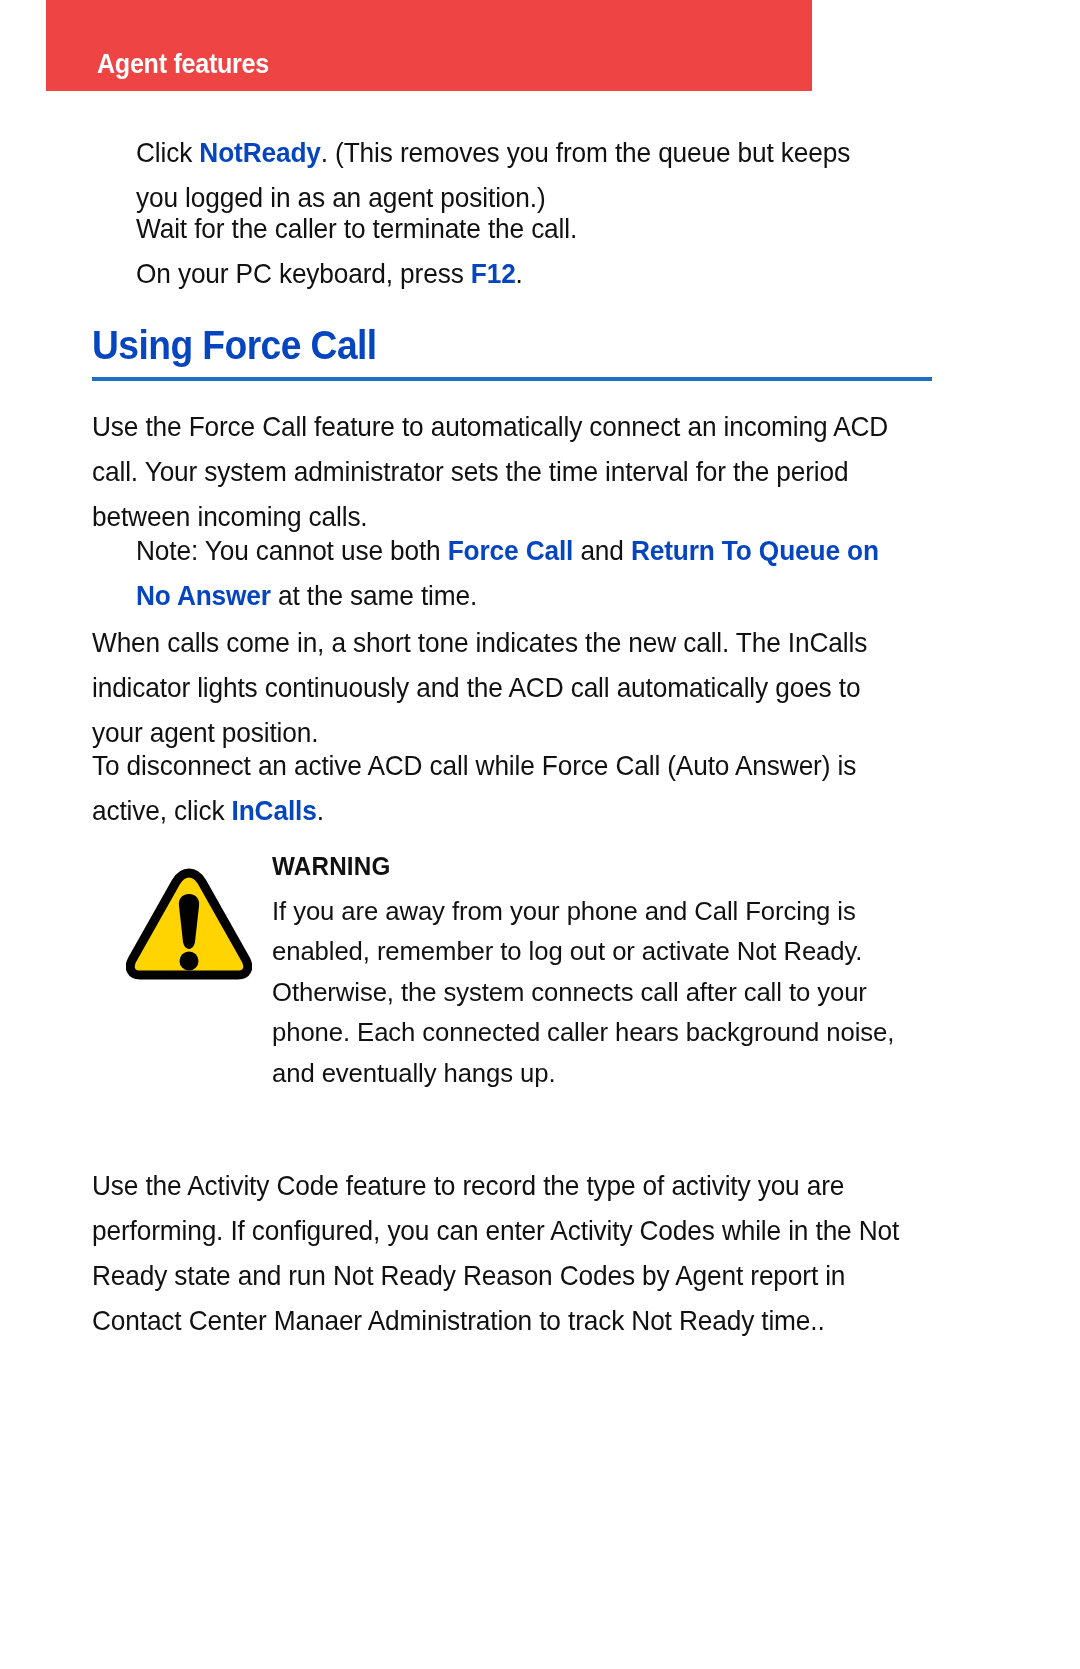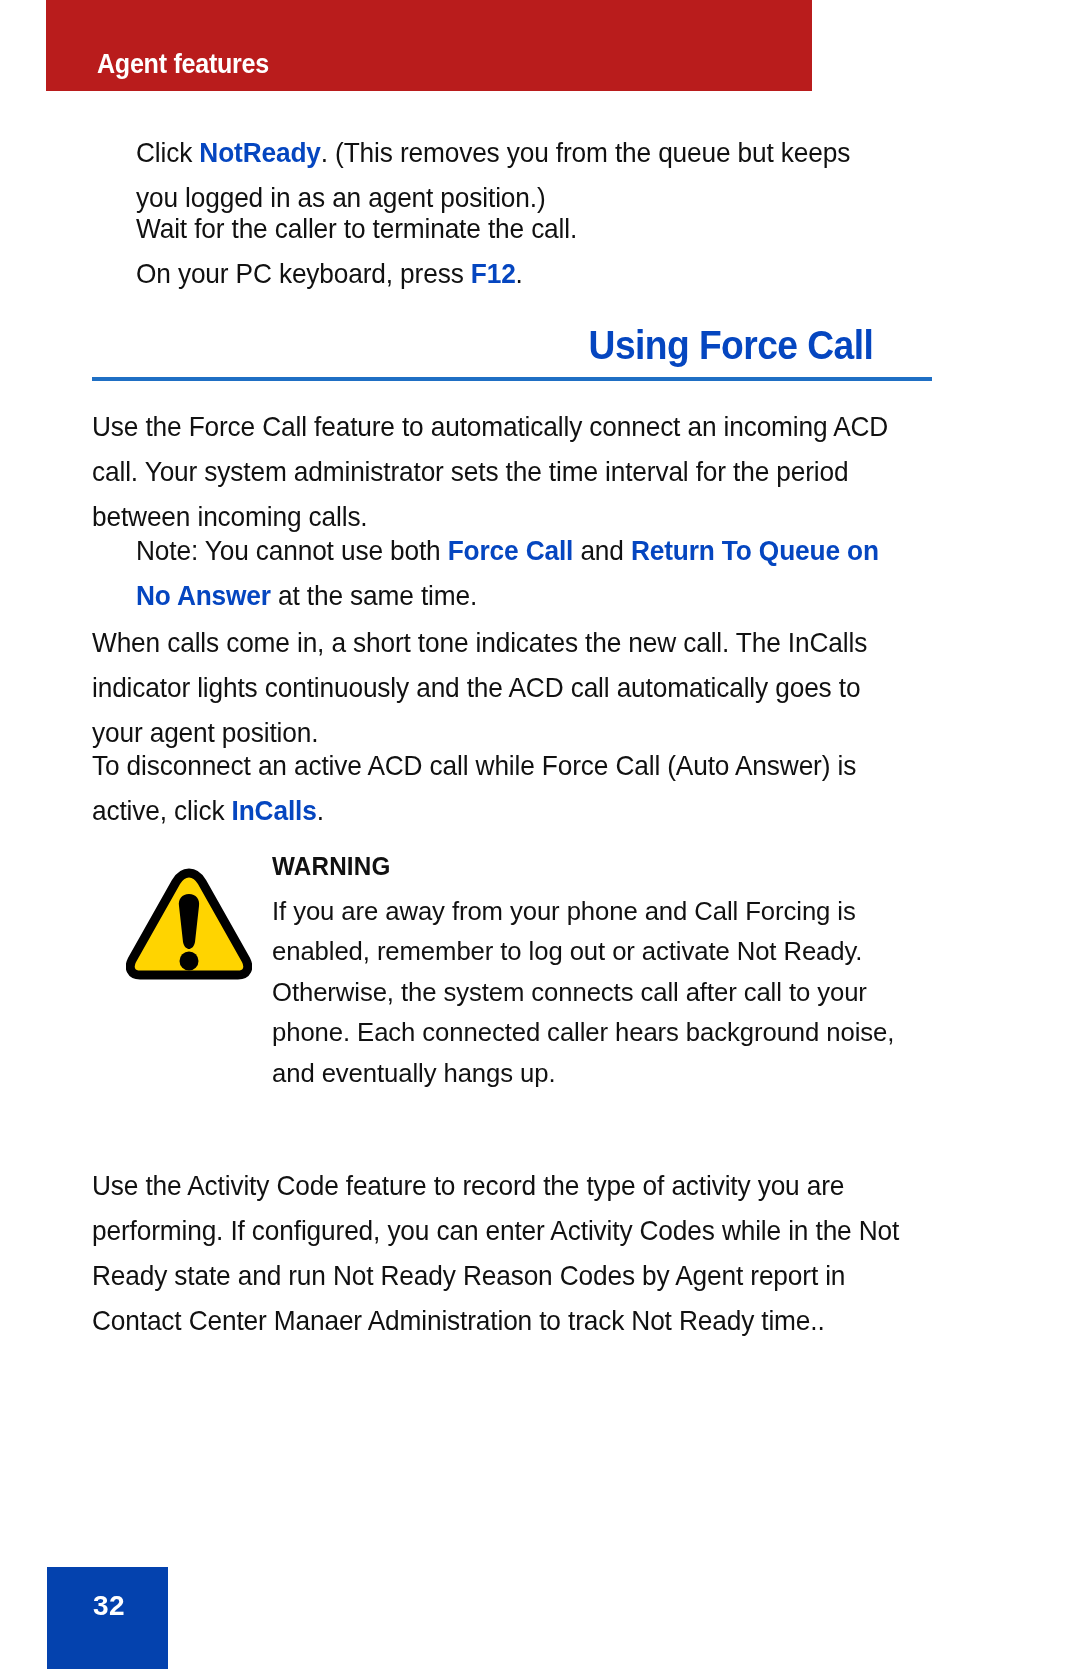--- a/index.html
+++ b/index.html
@@ -16,21 +16,21 @@
     color: #000000;
   }
 
   
   .header-bar {
     position: absolute;
     left: 46px;
     top: 0;
     width: 766px;
     height: 91px;
-    background: #b91c1c;
+    background: #ef4444;
   }
   .header-title {
     position: absolute;
     left: 51px;
     bottom: 11px;
     color: #ffffff;
     font-size: 27px;
     font-weight: bold;
     letter-spacing: -0.3px;
     transform: scaleX(0.93);
@@ -59,21 +59,20 @@
   .blue-term {
     color: #0546C0;
     font-weight: bold;
   }
 
   
   .section {
     position: absolute;
     left: 92px;
     width: 840px;
-    text-align: right;
   }
   .section-title {
     color: #0546C0;
     font-size: 40px;
     font-weight: bold;
     letter-spacing: -0.6px;
     line-height: 46px;
     transform: scaleX(0.93);
     transform-origin: left center;
     white-space: nowrap;
@@ -185,17 +184,14 @@
     </svg>
 
     <div class="warning-body">
       <span class="warning-label">WARNING</span><span>If you are away from your phone and Call Forcing is enabled, remember to log out or activate Not Ready. Otherwise, the system connects call after call to your phone.  Each connected caller hears background noise, and eventually hangs up.</span>
     </div>
   </div>
 
 
   <div class="para" style="left:92px; top:1163px; width:850px;">Use the Activity Code feature to record the type of activity you are performing. If configured, you can enter Activity Codes while in the Not Ready state and run Not Ready Reason Codes by Agent report in Contact Center Manaer Administration to track Not Ready time..</div>
 
-  <div class="footer-box">
-    <div class="footer-number">32</div>
-  </div>
 
 </div>
 
 </body></html>

